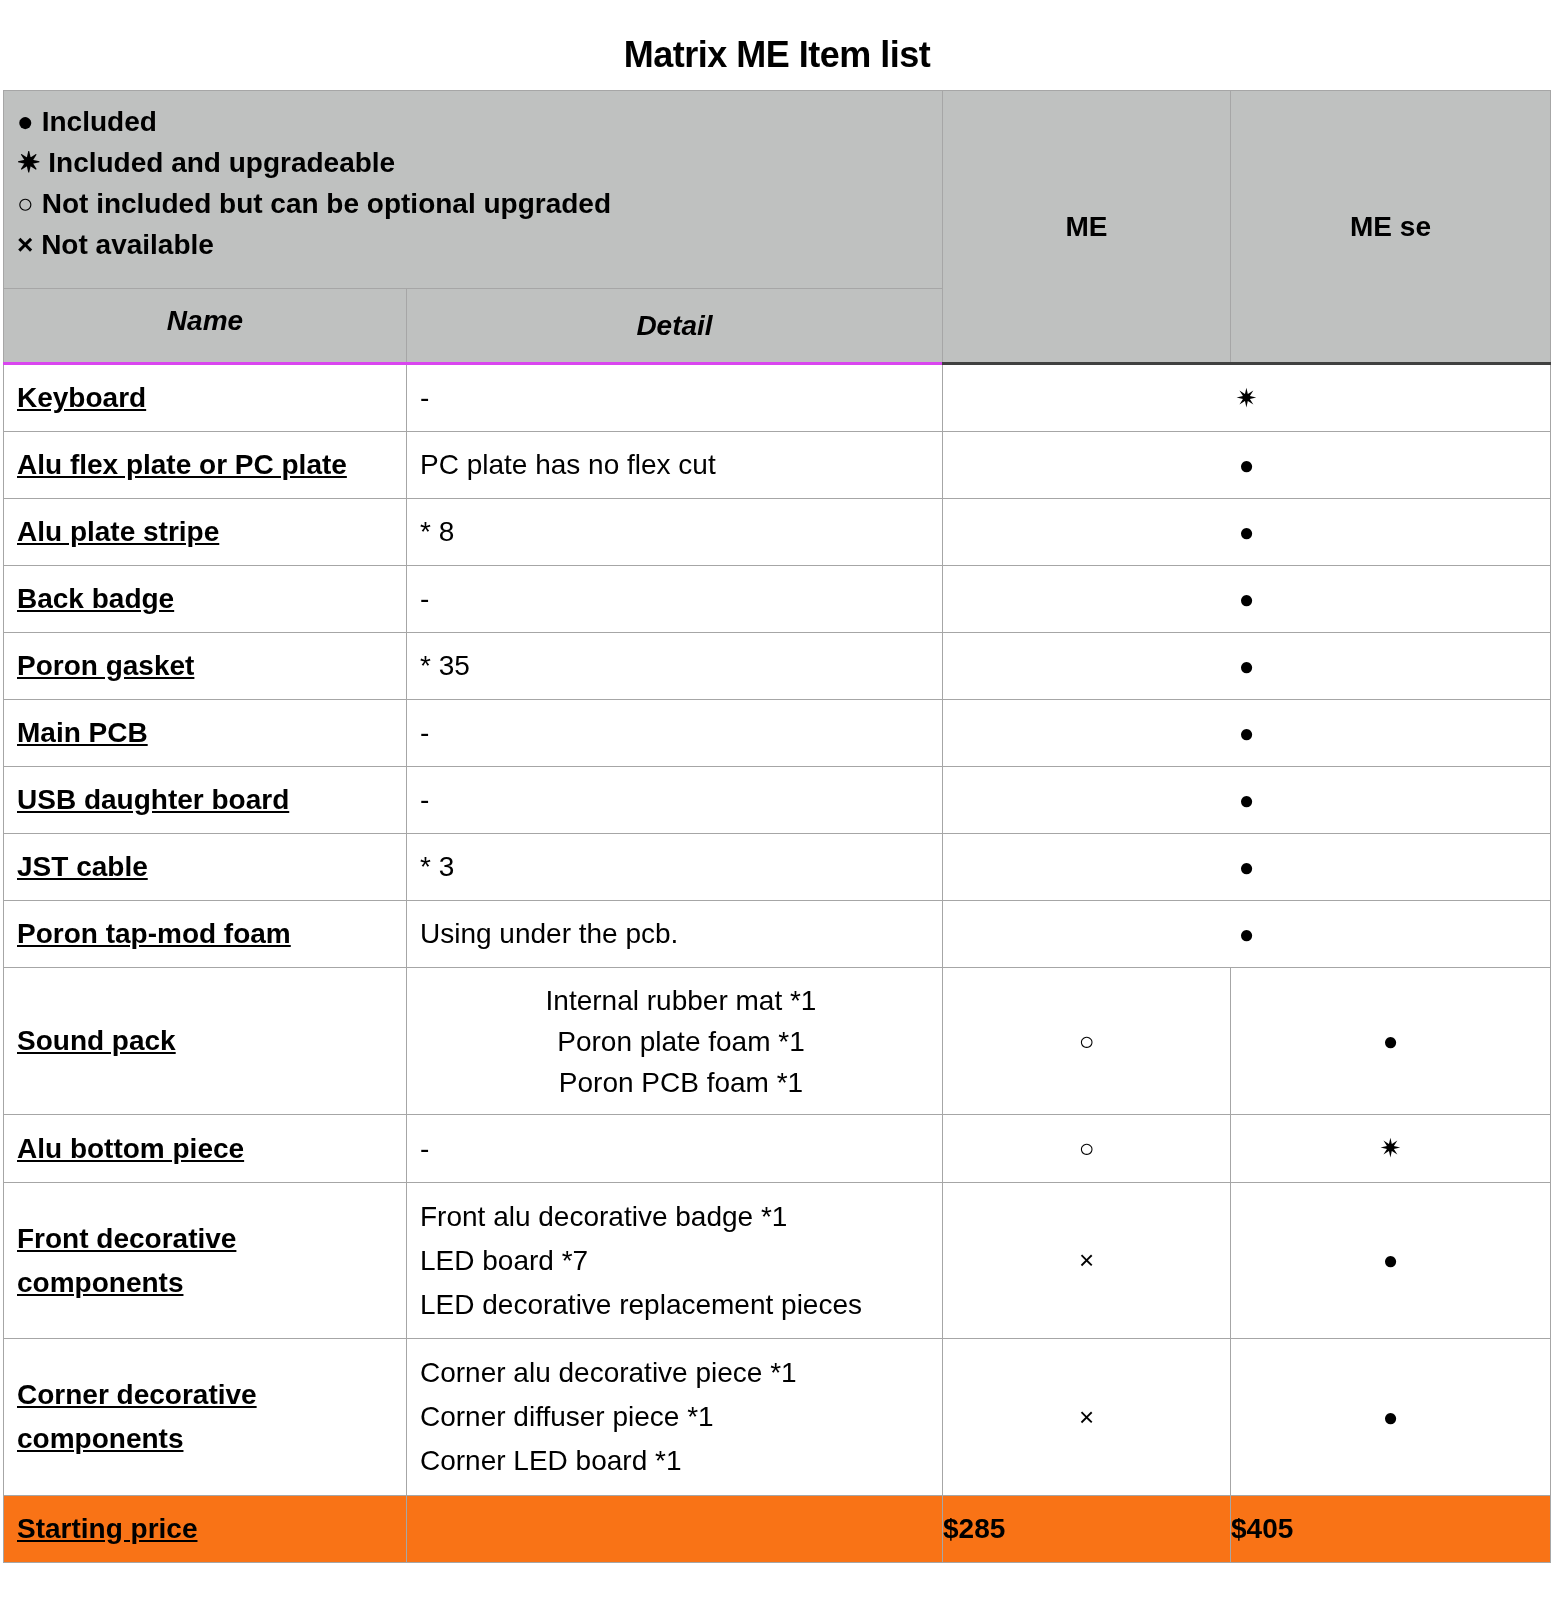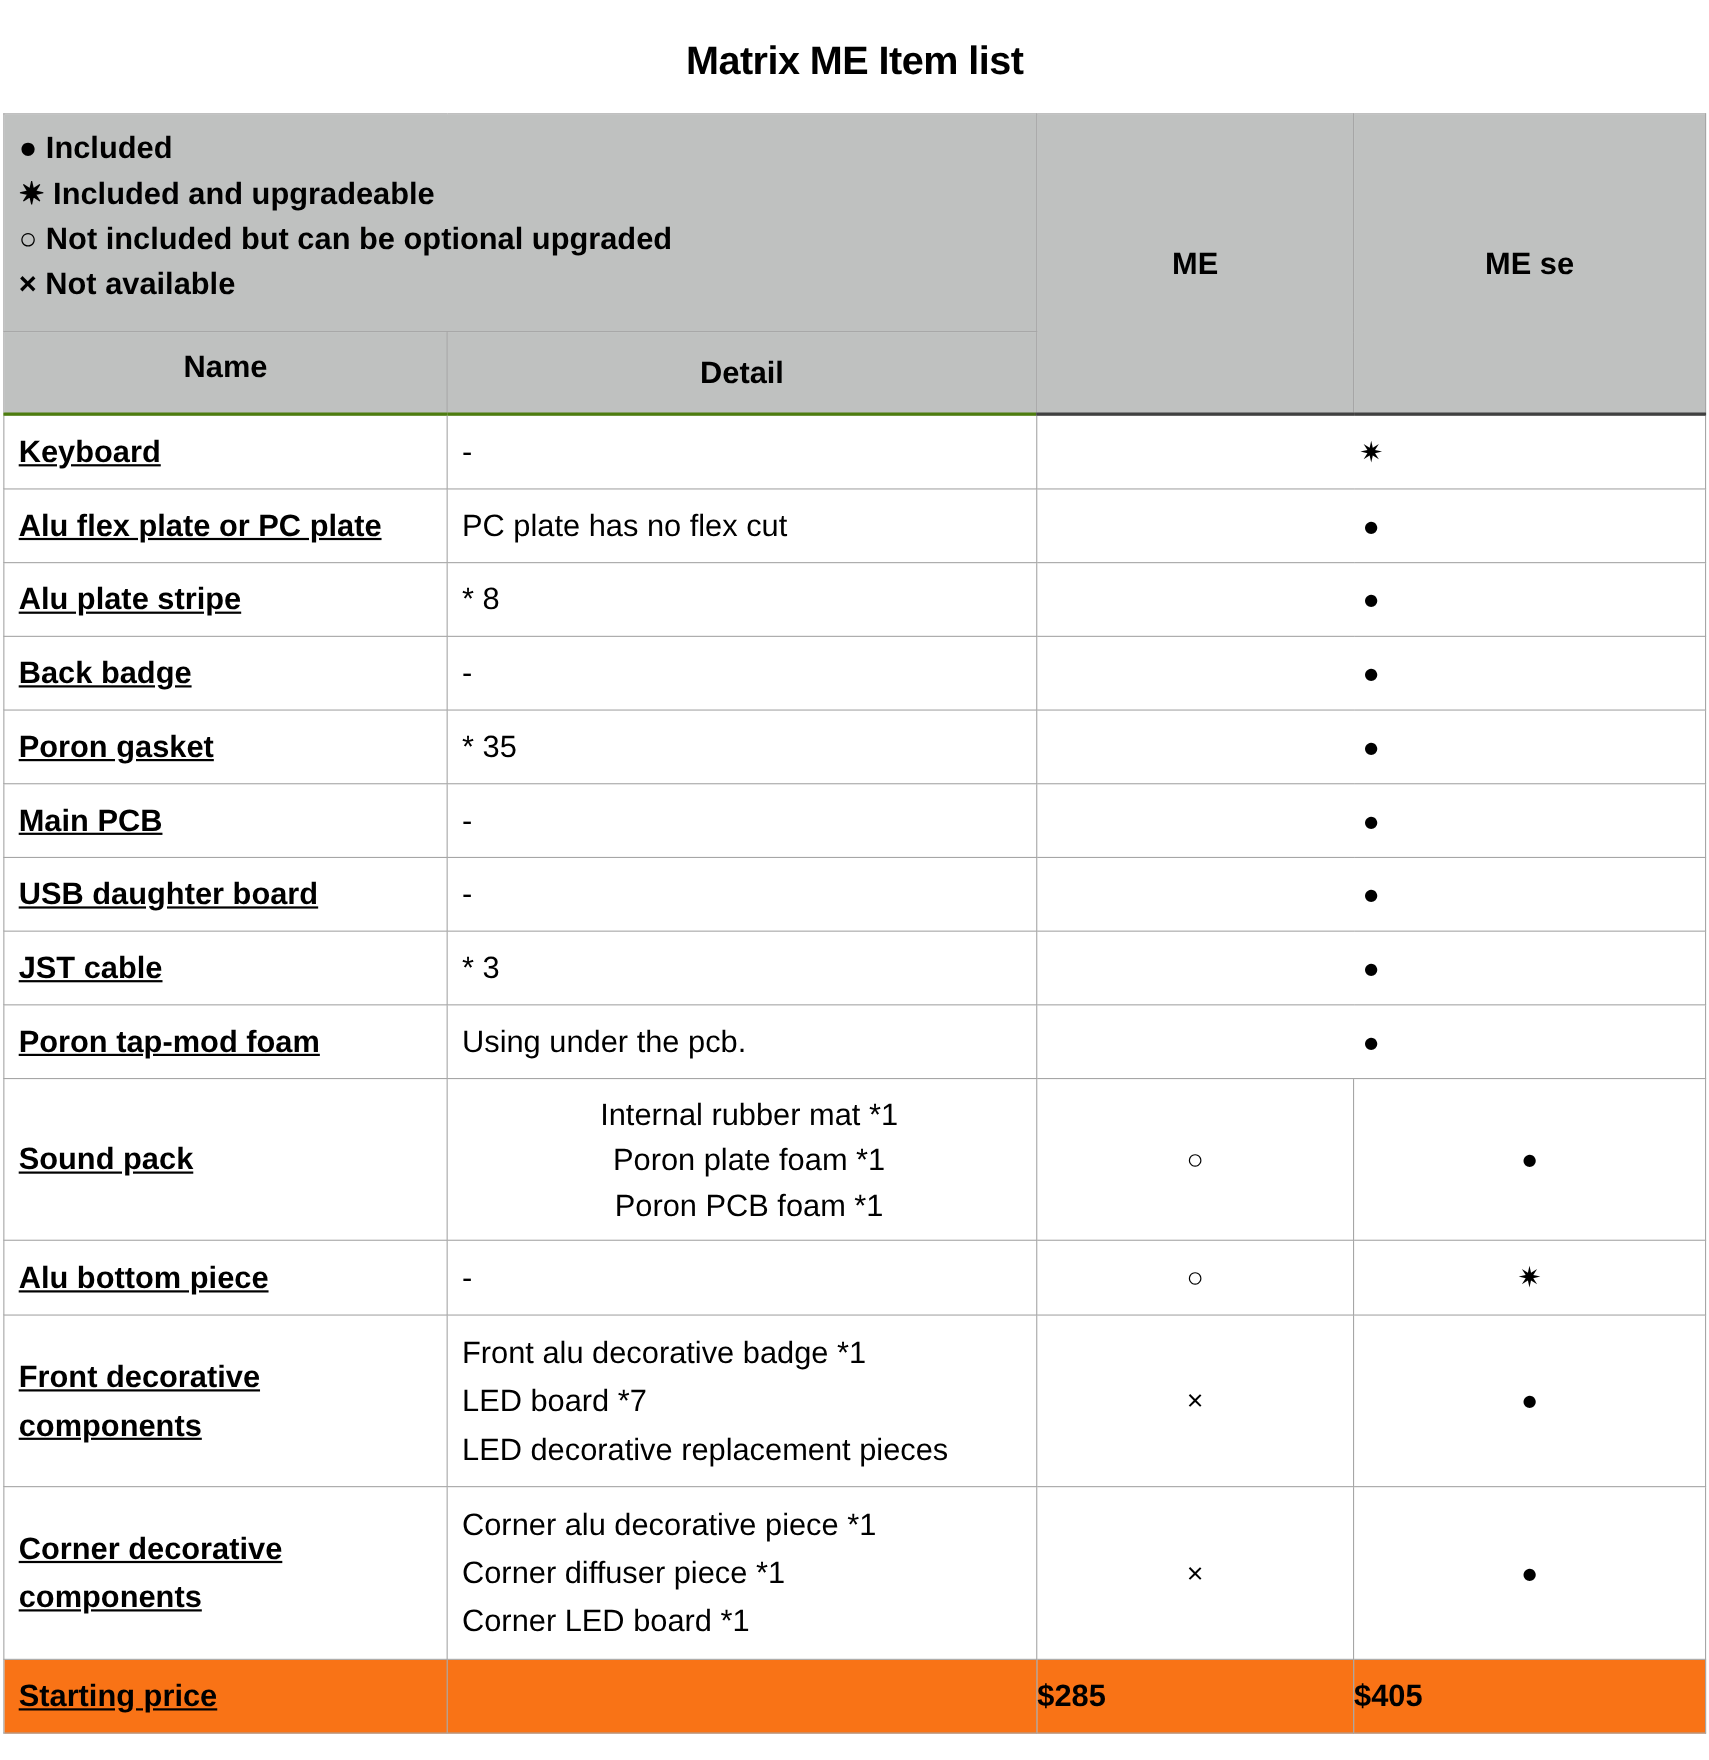--- a/index.html
+++ b/index.html
@@ -1,23 +1,23 @@
 <!DOCTYPE html>
 <html><head>
 <meta charset="utf-8">
 <style>
   html, body { margin: 0; padding: 0; background: #ffffff; }
   body { width: 1554px; height: 1600px; position: relative; font-family: "Liberation Sans", sans-serif; color: #000; overflow: hidden; }
   .title { position: absolute; top: 22px; left: 0; width: 1554px; text-align: center; font-size: 36px; font-weight: bold; line-height: 66px; letter-spacing: -0.5px; }
-  table { position: absolute; top: 103px; left: 3px; width: 1547px; border-collapse: collapse; table-layout: fixed; padding-left: 19px; }
+  table { position: absolute; top: 90px; left: 3px; width: 1547px; border-collapse: collapse; table-layout: fixed; padding-left: 19px; }
   td, th { border: 1px solid #a6a6a6; padding: 0; font-size: 28px; vertical-align: middle; }
   .hdr { background: #bfc1c0; font-weight: bold; }
   .legend { height: 187px; padding: 10px 0 0 13px; vertical-align: top; text-align: left; }
   .legend div { line-height: 41px; height: 41px; }
-  .col-hdr { height: 63px; text-align: center; border-bottom: 3px solid #4d7c0f; }
+  .col-hdr { height: 63px; text-align: center; border-bottom: 3px solid #d946ef; font-style: italic; }
   .ver-hdr { text-align: center; border-bottom: 3px solid #404040; }
   .name { font-weight: bold; padding-left: 13px; text-align: left; text-decoration: underline; }
   .detail { padding-left: 13px; text-align: left; }
   .detail div { line-height: 44px; }
   .sym { text-align: center; font-size: 26px; }
   .r68 { height: 66px; }
   .price td { background: #f97316; height: 66px; }
   .price .val { text-align: left; font-weight: bold; }
   .sound-detail div { line-height: 41px; text-align: center; }
 </style>

